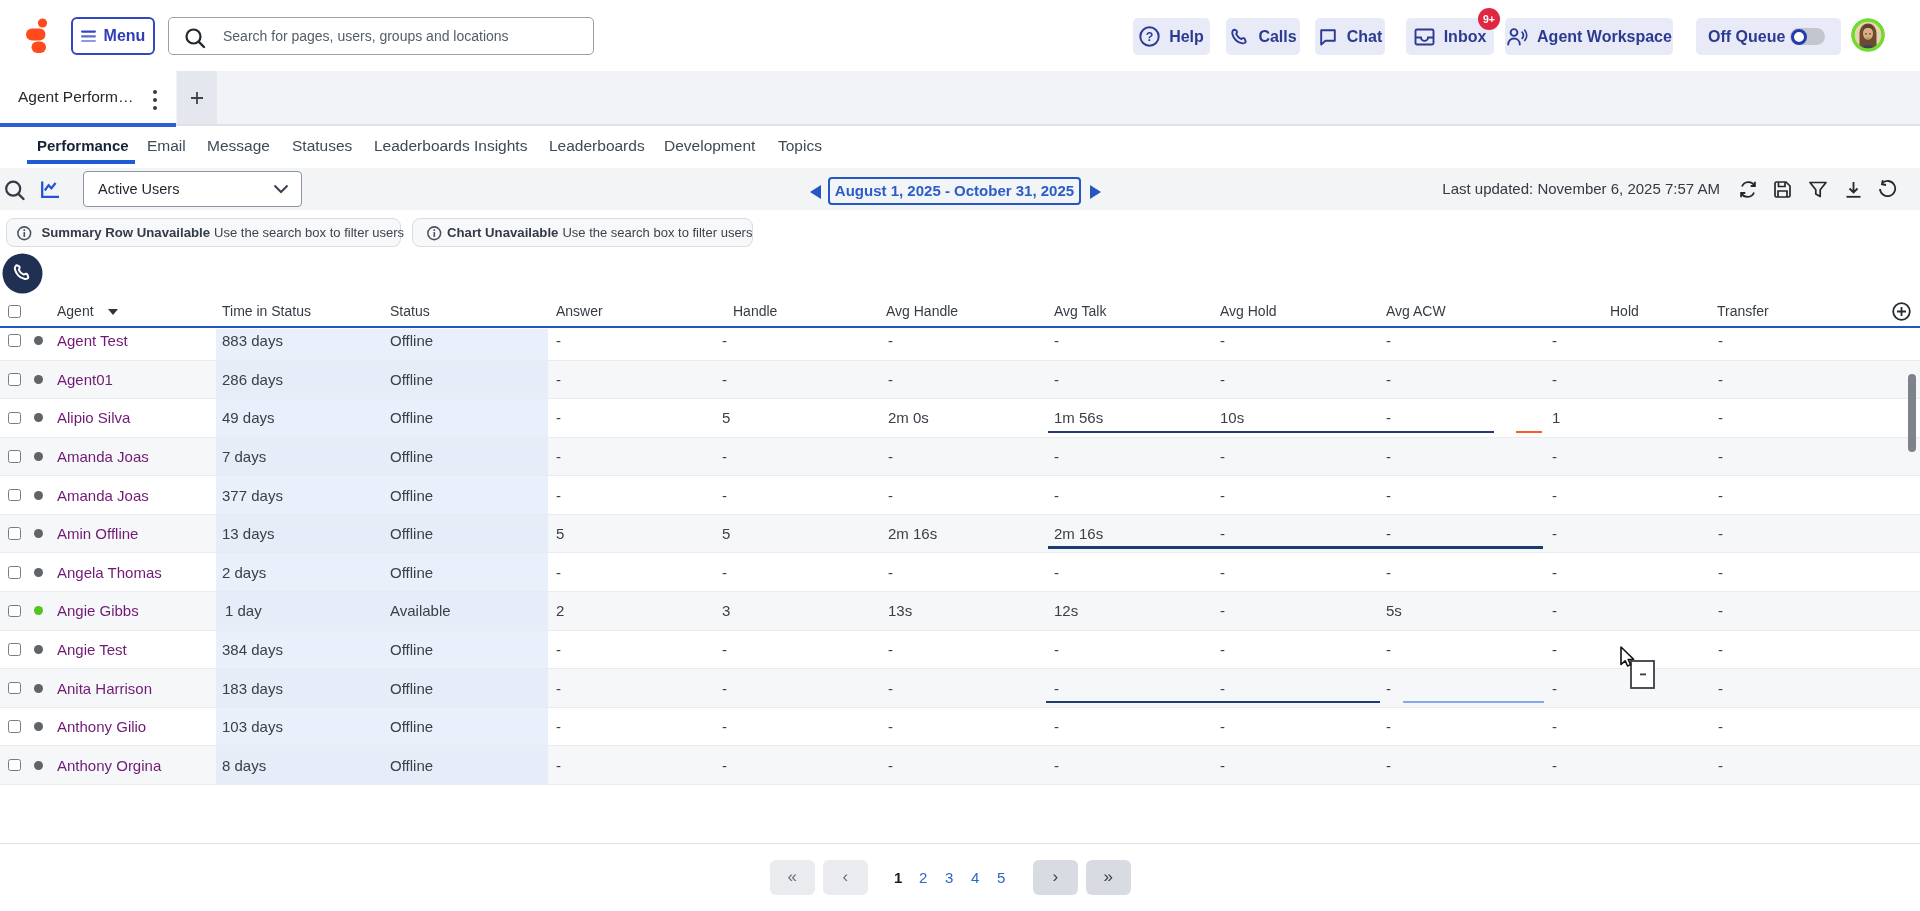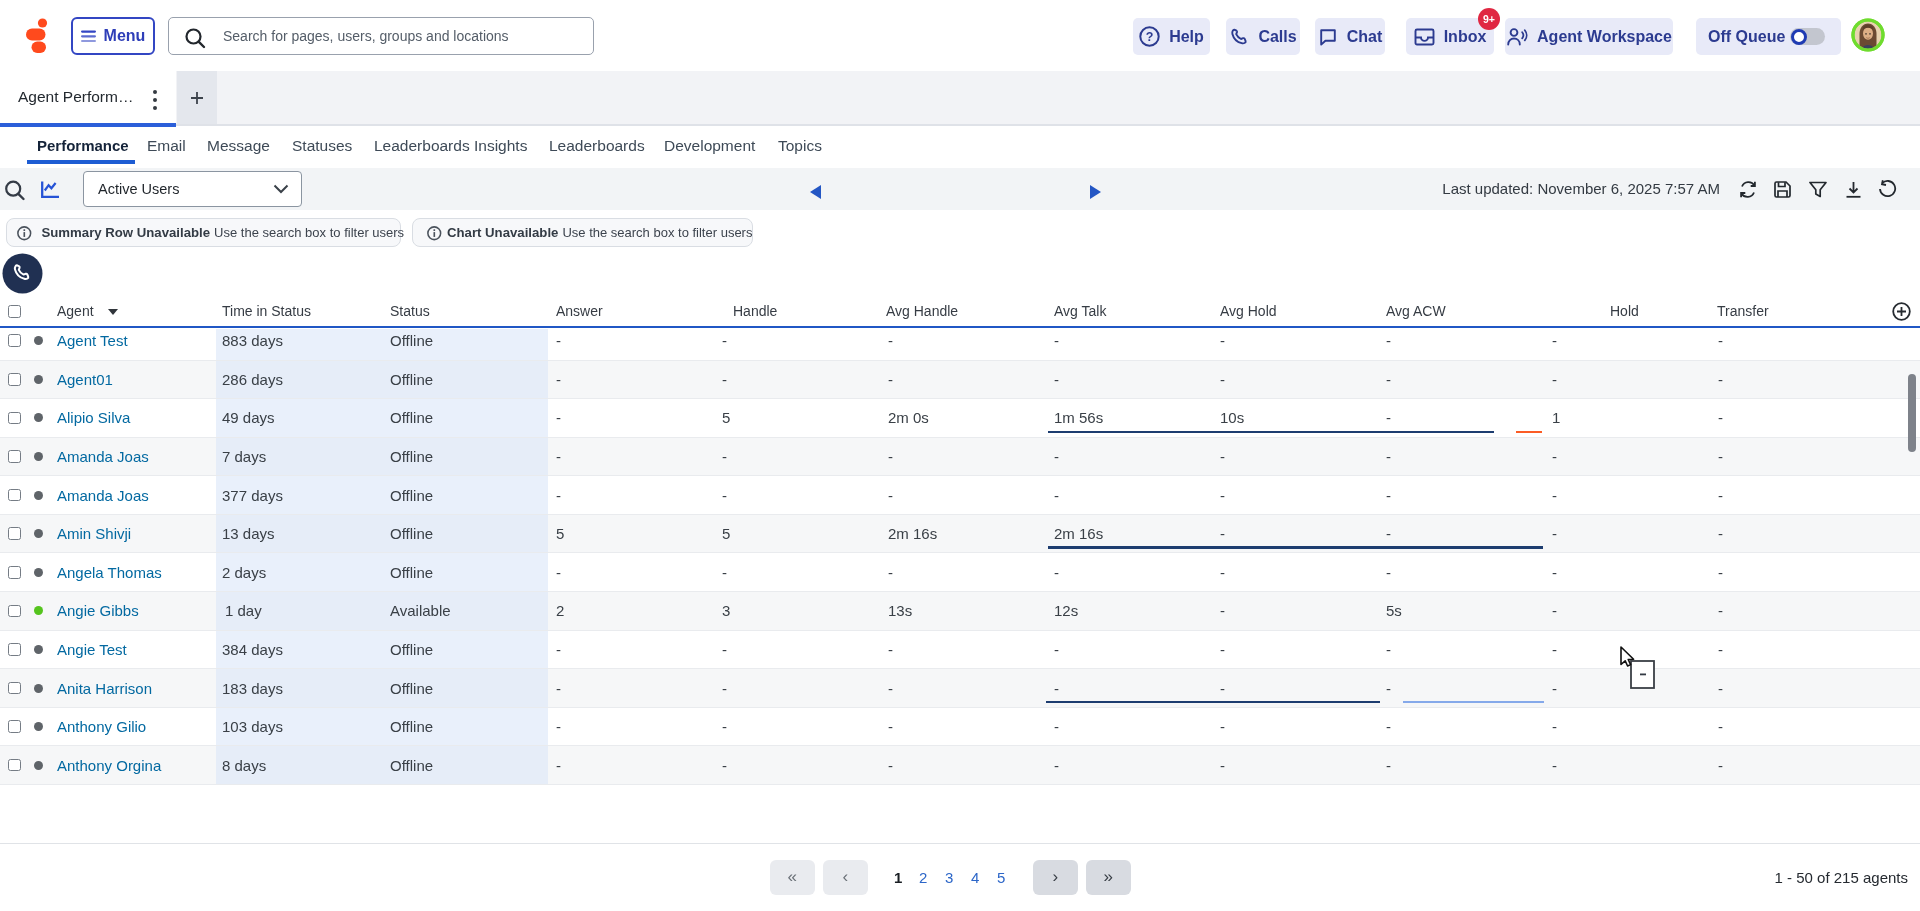--- a/index.html
+++ b/index.html
@@ -35,21 +35,21 @@
 
 #thead{position:absolute;left:0;top:296px;width:1920px;height:32px;background:#fff;border-bottom:2.8px solid #2057c5}
 #thead span{position:absolute;top:0;height:30px;line-height:30px;font-size:14px;color:#363c44}
 #tbodyclip{position:absolute;left:0;top:328.5px;width:1920px;height:510.5px;overflow:hidden}
 table{border-collapse:collapse;table-layout:fixed;width:1920px;margin-top:-7.1px}
 td{height:38.6px;font-size:15px;color:#3a4047;overflow:hidden;white-space:nowrap;padding:0}
 tr{border-bottom:1px solid #e9ebee}
 tr.even td{background:#f6f7f8}
 td.blk{background:#e9f0fb}
 tr.even td.blk{background:#e6edf8}
-td.agent a{color:#0369a1;text-decoration:none}
+td.agent a{color:#701a75;text-decoration:none}
 .cb{width:12.5px;height:12.5px;border:1.5px solid #757c85;border-radius:2.5px;background:#fff;margin-left:8px}
 .dot{width:9px;height:9px;border-radius:50%;background:#5f6469;margin-left:4px}
 .dot.g{background:#55c41e}
 .bar{position:absolute;height:2.6px;background:#1d3d70}
 
 #pager{position:absolute;left:0;top:842.5px;width:1920px;height:68.5px;background:#fff;border-top:1px solid #e0e3e7}
 .pbtn{position:absolute;top:16px;width:44.5px;height:35px;border-radius:6px;background:#e9ebef;display:flex;align-items:center;justify-content:center;font-size:17px;color:#6a7077}
 .pbtn.dark{background:#d8dbe1;color:#383e45}
 .pnum{position:absolute;top:16px;height:35px;line-height:35px;font-size:15px;color:#2c66c8}
 </style></head>
@@ -178,20 +178,21 @@
     </svg>
  <div id="dd">
       <span class="t">Active Users</span>
   <svg class="abs" style="left:189px;top:12px" width="16" height="10" viewBox="0 0 16 10">
         <path d="M1.5 1.5 L8 8 L14.5 1.5" fill="none" stroke="#3a4149" stroke-width="2"></path>
       </svg>
  </div>
  <svg class="abs" style="left:810px;top:17px" width="12" height="14" viewBox="0 0 12 14">
       <path d="M11 0 L0 7 L11 14z" fill="#2456c4"></path>
     </svg>
+ <div id="dateBtn">August 1, 2025 - October 31, 2025</div>
  <svg class="abs" style="left:1089px;top:17px" width="12" height="14" viewBox="0 0 12 14">
       <path d="M1 0 L12 7 L1 14z" fill="#2456c4"></path>
     </svg>
  <div id="lastupd">Last updated: November 6, 2025 7:57 AM</div>
  <svg class="abs" style="left:1739px;top:13px" width="18" height="17" viewBox="0 0 18 17">
       <path d="M15.5 4.5 A7 7 0 0 0 3 5.5 M2.5 12.5 A7 7 0 0 0 15 11.5" fill="none" stroke="#23282e" stroke-width="1.8"></path>
       <path d="M15.9 0.8 v4.2 h-4.2" fill="none" stroke="#23282e" stroke-width="1.8"></path>
       <path d="M2.1 16.2 v-4.2 h4.2" fill="none" stroke="#23282e" stroke-width="1.8"></path>
     </svg>
  <svg class="abs" style="left:1774px;top:13px" width="17" height="17" viewBox="0 0 17 17">
@@ -364,21 +365,21 @@
           <td style="padding-left:8px">-</td>
           <td style="padding-left:8px">-</td>
         </tr>
 <tr class="even">
           <td>
             <div class="cb"></div>
           </td>
           <td>
             <div class="dot "></div>
           </td>
-          <td class="agent" style="padding-left:5px"><a href="#">Amin Shivji</a></td>
+          <td class="agent" style="padding-left:5px"><a href="#">Amin Offline</a></td>
           <td class="blk" style="padding-left:6px">13 days</td>
           <td class="blk" style="padding-left:6px">Offline</td>
           <td style="padding-left:8px">5</td>
           <td style="padding-left:8px">5</td>
           <td style="padding-left:8px">2m 16s</td>
           <td style="padding-left:8px">2m 16s</td>
           <td style="padding-left:8px">-</td>
           <td style="padding-left:8px">-</td>
           <td style="padding-left:8px">-</td>
           <td style="padding-left:8px">-</td>
@@ -514,14 +515,13 @@
 <div id="pager">
  <div class="pbtn" style="left:770px">«</div>
  <div class="pbtn" style="left:823px">‹</div>
  <span class="pnum" style="left:894px;color:#1a1f24;font-weight:700">1</span>
  <span class="pnum" style="left:919px">2</span>
  <span class="pnum" style="left:945px">3</span>
  <span class="pnum" style="left:971px">4</span>
  <span class="pnum" style="left:997px">5</span>
  <div class="pbtn dark" style="left:1033px">›</div>
  <div class="pbtn dark" style="left:1086px">»</div>
- <span style="position:absolute;right:12px;top:0;height:68px;line-height:68px;font-size:15px;color:#252a30">1 - 50 of 215 agents</span>
 </div>
 
 </body></html>

